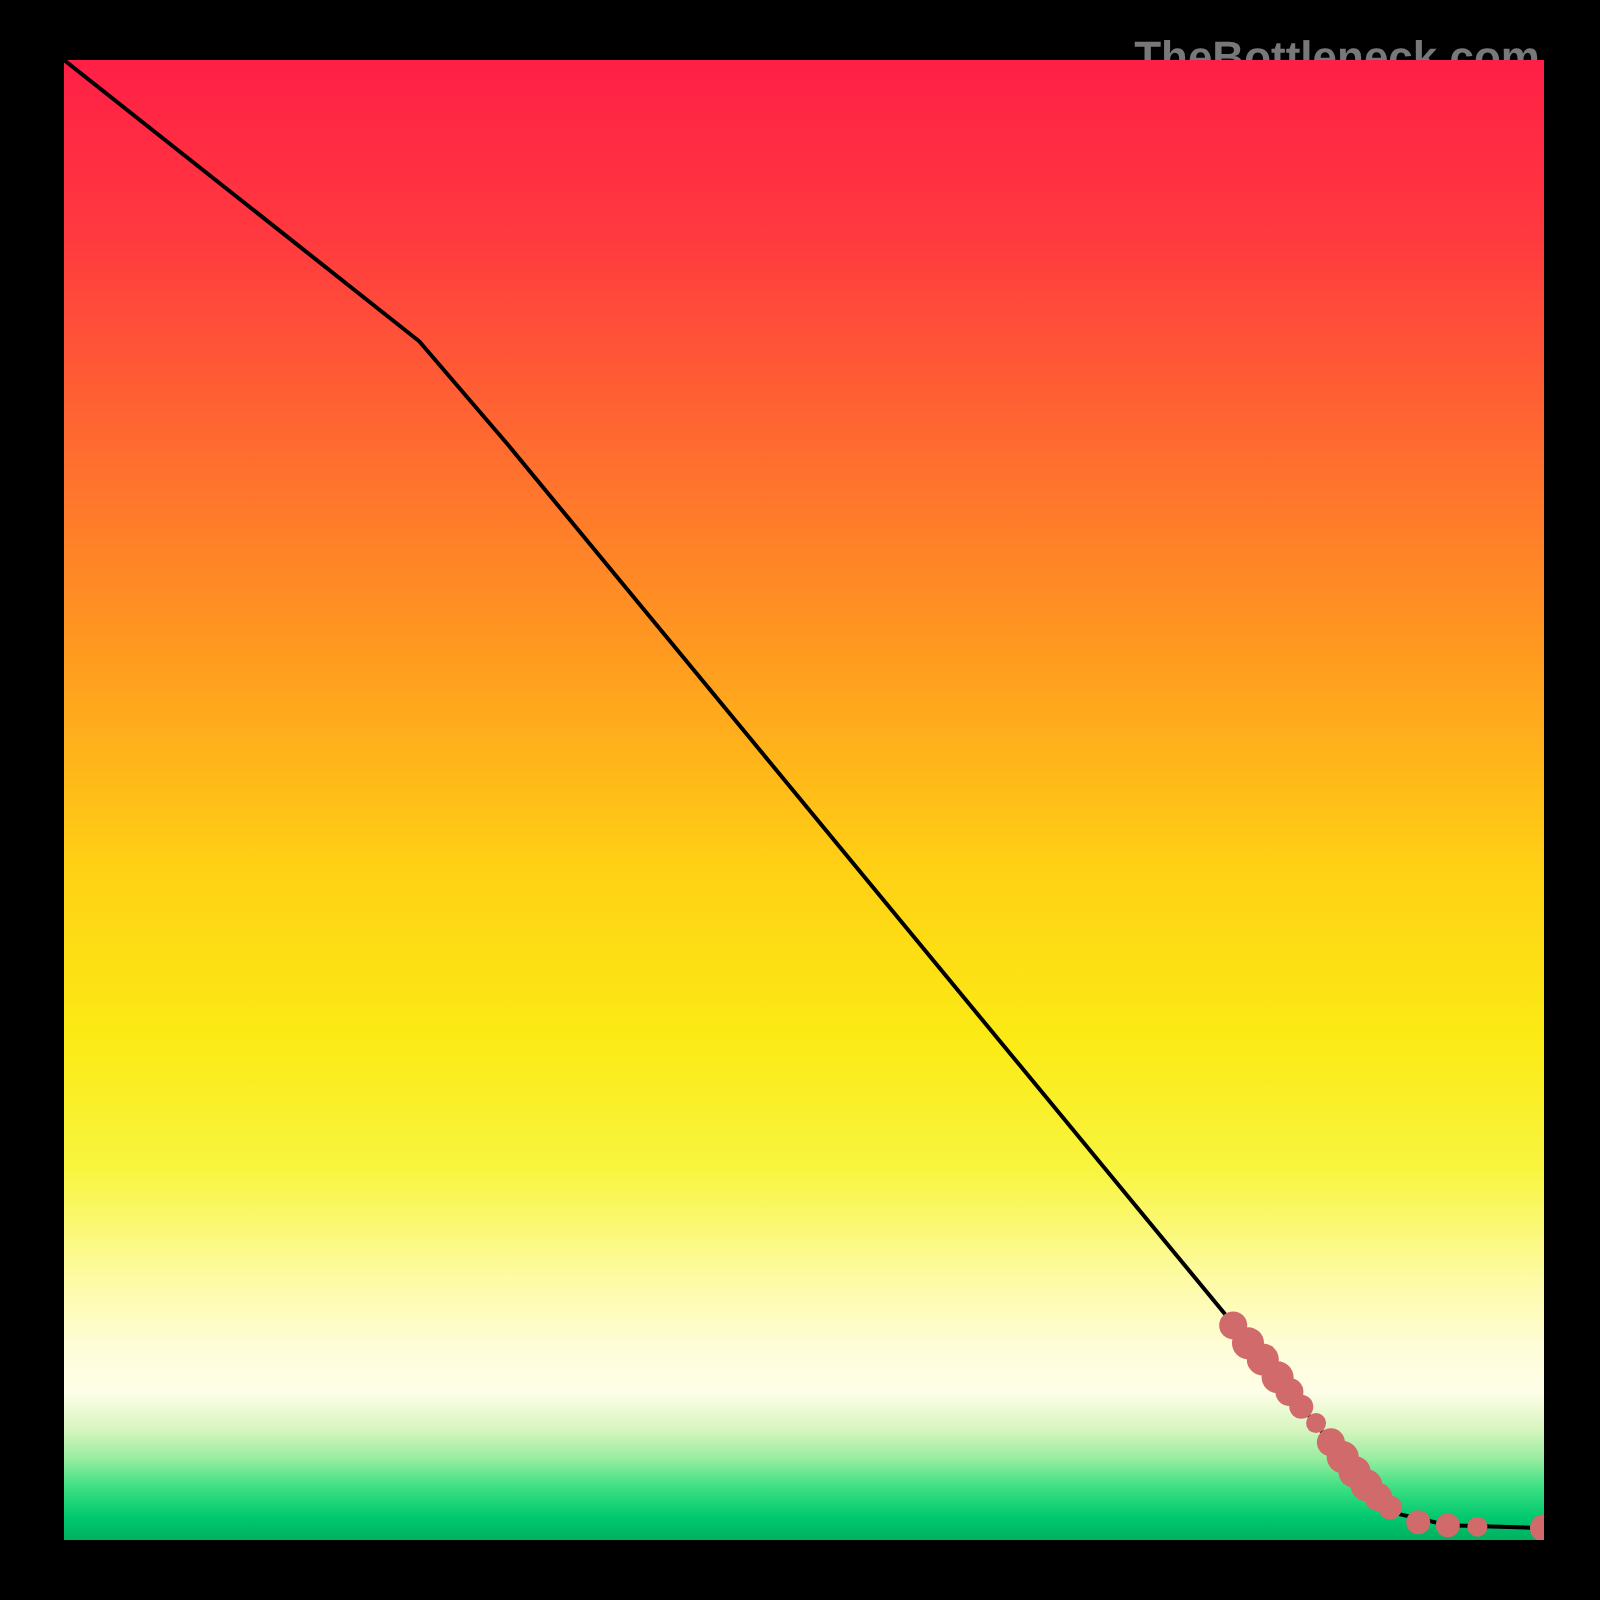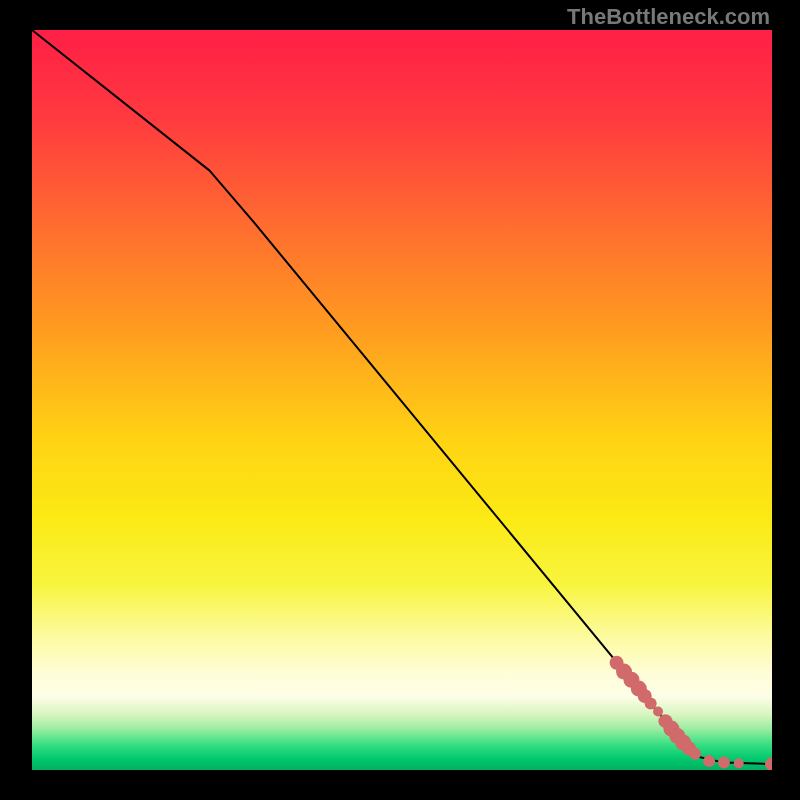--- a/index.html
+++ b/index.html
@@ -17,21 +17,21 @@
   }
   .plot-area {
     position: absolute;
     left: 32px;
     top: 30px;
     width: 740px;
     height: 740px;
   }
   .watermark {
     position: absolute;
-    top: 4px;
+    top: 16px;
     right: 30px;
     font-family: Arial, Helvetica, sans-serif;
     font-size: 22px;
     font-weight: bold;
     color: #77787a;
     letter-spacing: 0px;
   }
   svg {
     display: block;
   }

